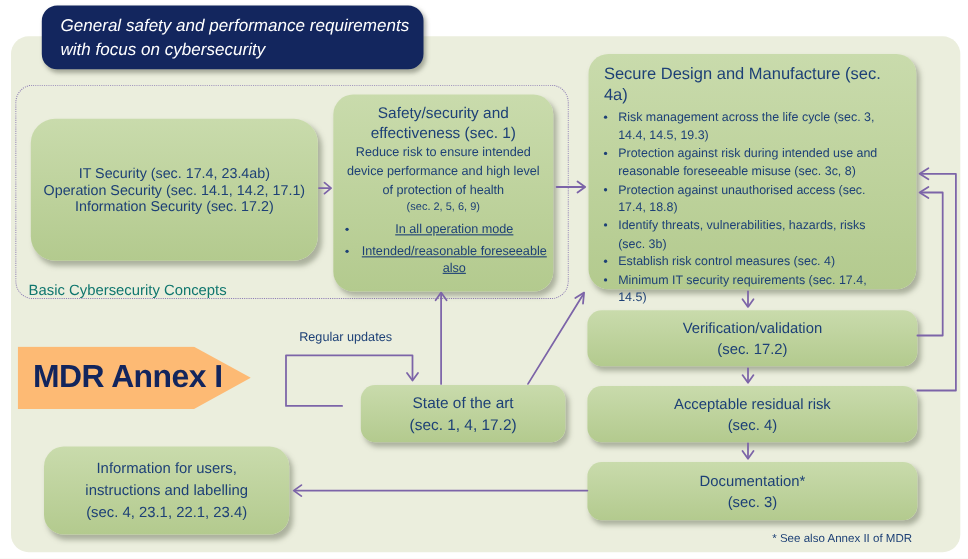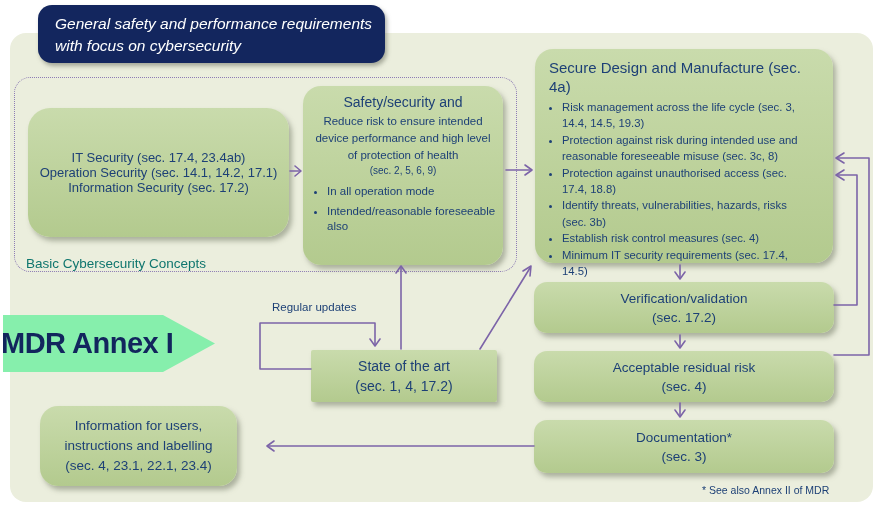--- a/index.html
+++ b/index.html
@@ -34,37 +34,38 @@
     border-radius:16px;
     box-shadow:3px 4px 5px rgba(110,118,95,.5);
     color:#1d4076;
   }
   .center-col{display:flex;flex-direction:column;justify-content:center;align-items:center;text-align:center;}
   #concepts-box{left:28px;top:108px;width:261px;height:129px;border-radius:22px;font-size:13px;}
   #safety-box{left:303px;top:86px;width:200px;height:179px;border-radius:18px;padding-top:7px;text-align:center;}
   .safety-title{font-size:14px;line-height:18px;}
   .safety-body{font-size:11.5px;line-height:17px;padding:2px 12px 0 12px;}
   .safety-ref{font-size:10px;line-height:14px;}
-  .mini-bullets{margin:6px 0 0 0;padding:0 4px 0 24px;text-align:left;font-size:11.5px;line-height:15px;}
+  .mini-bullets{margin:6px 0 0 0;padding:0 4px 0 24px;text-align:center;font-size:11.5px;line-height:15px;text-decoration:underline;}
   .mini-bullets li{margin-bottom:5px;}
   #secure-box{left:535px;top:49px;width:298px;height:214px;border-radius:18px;padding:9px 24px 0 14px;}
   .secure-title{font-size:15px;line-height:19px;margin-bottom:3px;}
   .secure-bullets{margin:2px 0 0 0;padding-left:13px;font-size:11.3px;line-height:16.4px;}
   #verification-box{left:534px;top:282px;width:300px;height:51px;border-radius:13px;font-size:13.5px;line-height:19px;}
   #acceptable-box{left:534px;top:351px;width:300px;height:51px;border-radius:13px;font-size:13.5px;line-height:19px;}
   #documentation-box{left:534px;top:420px;width:300px;height:53px;border-radius:13px;font-size:13.5px;line-height:19px;}
-  #info-box{left:40px;top:406px;width:197px;height:80px;border-radius:18px;font-size:13.5px;line-height:20px;}
-  #state-box{left:311px;top:350px;width:186px;height:52px;border-radius:2px;font-size:14px;line-height:20px;}
+  #info-box{left:40px;top:406px;width:223px;height:80px;border-radius:18px;font-size:13.5px;line-height:20px;}
+  #state-box{left:328px;top:350px;width:186px;height:52px;border-radius:13px;font-size:14px;line-height:20px;}
   .floating-label{position:absolute;font-size:11.5px;color:#1d4076;white-space:nowrap;}
   #regular-updates-label{left:272px;top:301px;}
   #footnote{left:702px;top:484px;font-size:10.5px;}
   .mdr-banner{
-    position:absolute;left:3px;top:315px;width:212px;height:57px;
-    background:#86efac;
+    position:absolute;left:16px;top:315px;width:212px;height:57px;
+    background:#fdba74;
     clip-path:polygon(0 0,160px 0,212px 50%,160px 100%,0 100%);
+    padding-left:16px;
   }
   .mdr-banner span{
     display:block;font-weight:bold;font-size:29px;line-height:57px;
     color:#12255d;letter-spacing:-.5px;margin-left:-2px;white-space:nowrap;
   }
   svg.arrows{position:absolute;left:0;top:0;pointer-events:none;}
   svg.arrows path{stroke:#7c64a8;stroke-width:1.6;fill:none;stroke-linecap:round;stroke-linejoin:round;}
 </style>
 </head>
 <body>
@@ -77,20 +78,21 @@
 
 <div class="gbox center-col" id="concepts-box">
   <div>IT Security (sec. 17.4, 23.4ab)</div>
   <div>Operation Security (sec. 14.1, 14.2, 17.1)</div>
   <div>Information Security (sec. 17.2)</div>
 </div>
 
 <div class="gbox" id="safety-box">
   <div class="safety-title">
     <div>Safety/security and</div>
+    <div>effectiveness (sec. 1)</div>
   </div>
   <div class="safety-body">Reduce risk to ensure intended device performance and high level of protection of health</div>
   <div class="safety-ref">(sec. 2, 5, 6, 9)</div>
   <ul class="mini-bullets">
     <li>In all operation mode</li>
     <li>Intended/reasonable foreseeable also</li>
   </ul>
 </div>
 
 <div class="gbox" id="secure-box">

